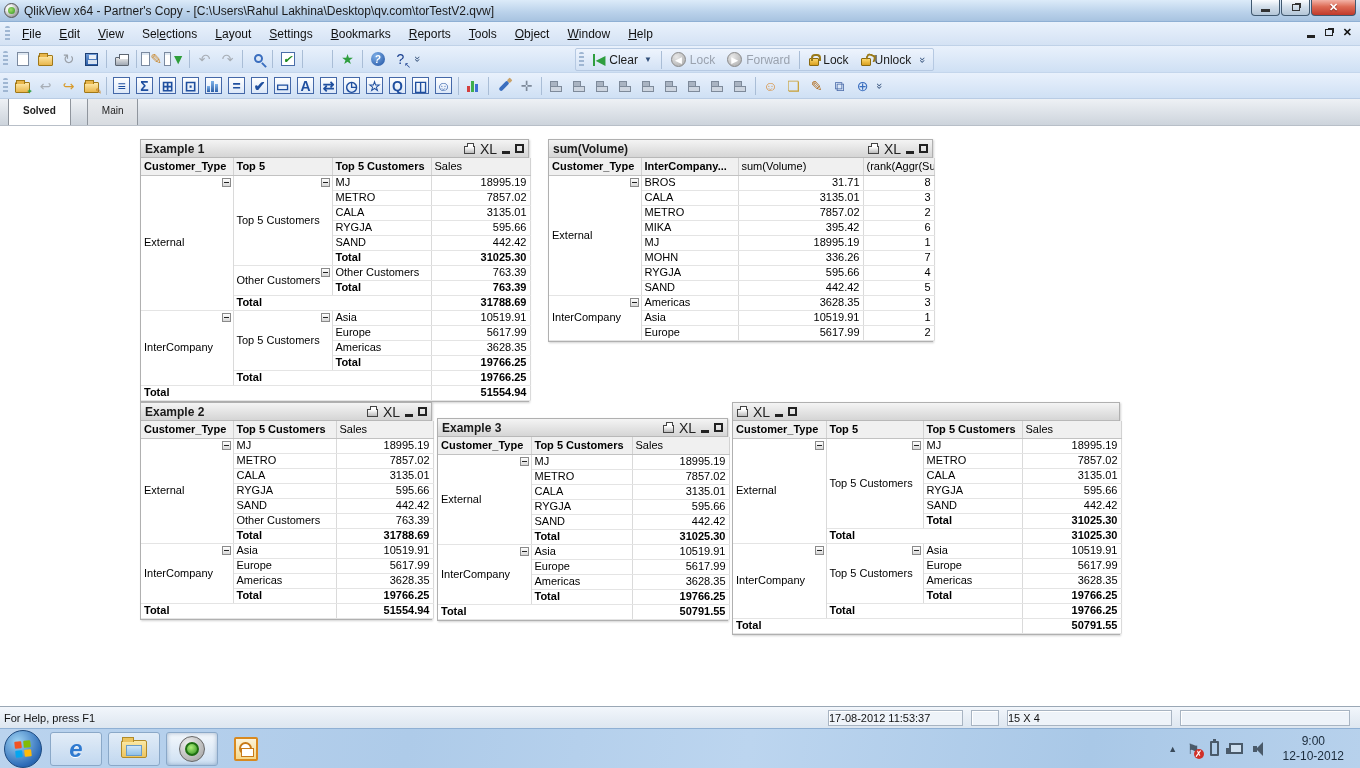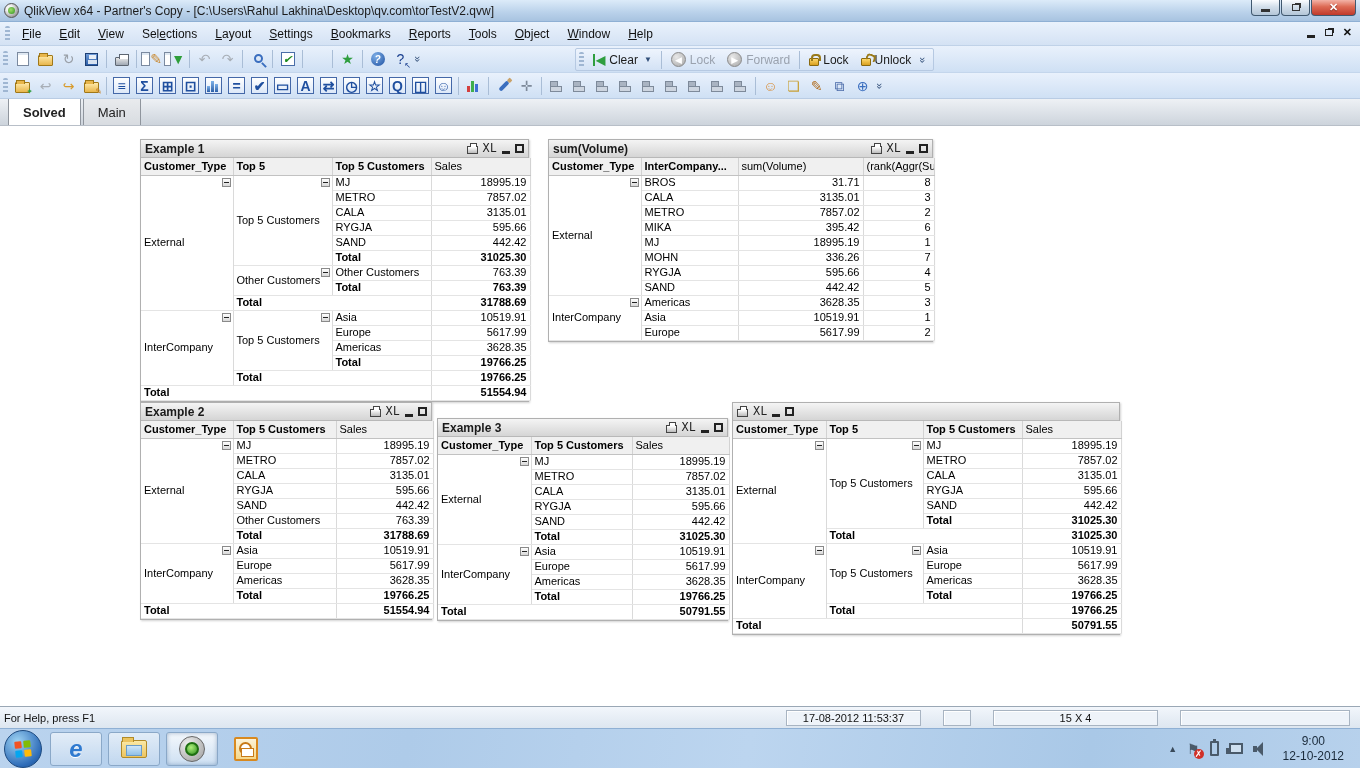--- a/index.html
+++ b/index.html
@@ -64,49 +64,49 @@
   .i-padlock.open::before{left:4px;transform:rotate(20deg);}
   .i-navcirc{width:15px;height:15px;border-radius:50%;background:radial-gradient(circle at 35% 30%,#e8e8e8,#a8a8a8);border:1px solid #8a8a8a;color:#fff;font-size:9px;display:flex;align-items:center;justify-content:center;}
   .i-clearstart{color:#2f9e3f;font-size:12px;font-weight:bold;border-left:2px solid #2f9e3f;padding-left:1px;line-height:1;}
   .navgroup{position:absolute;left:575px;top:2px;height:23px;display:flex;align-items:center;background:linear-gradient(#eef4fd,#d3e2f5);border:1px solid #b6c9e2;border-radius:2px;padding-right:4px;}
   .navbtn{display:flex;align-items:center;gap:4px;font-size:12px;color:#1b1b1b;padding:2px 6px;cursor:pointer;}
   .navbtn.disabled{color:#9aa2ae;}
   .dd-arrow{font-size:8px;color:#33507a;margin-left:2px;}
 
   
   .tabstrip{height:27px;background:linear-gradient(#eef1f5,#cdd4dc);display:flex;align-items:flex-end;padding-left:8px;border-bottom:1px solid #b8bfc8;}
-  .tab{height:22px;padding:20px 14px;font-size:13px;border:1px solid #8f959d;border-bottom:none;border-radius:3px 3px 0 0;background:linear-gradient(#f2f3f5,#d8dce1);margin-right:2px;color:#222;cursor:pointer;}
+  .tab{height:22px;padding:20px 14px;font-size:10px;border:1px solid #8f959d;border-bottom:none;border-radius:3px 3px 0 0;background:linear-gradient(#f2f3f5,#d8dce1);margin-right:16px;color:#222;cursor:pointer;}
   .tab.active{background:#fff;font-weight:bold;height:24px;}
   .sheet{position:relative;height:580px;background:#fff;}
 
   
   .qv-obj{position:absolute;border:1px solid #b0b0b0;box-shadow:1px 1px 2px rgba(0,0,0,.18);background:#fff;}
   .qv-cap{height:18px;background:linear-gradient(#f4f4f4,#d5d5d5);border-bottom:1px solid #b8b8b8;display:flex;align-items:center;padding:0 4px;}
   .qv-cap-title{font-size:12px;font-weight:bold;color:#1a1a1a;flex:1;}
   .cap-icons{display:flex;align-items:center;gap:5px;}
   .i-capprint{width:11px;height:8px;border:1px solid #444;background:linear-gradient(#fff,#bbb);position:relative;margin-top:2px;}
   .i-capprint::before{content:"";position:absolute;left:2px;top:-4px;width:5px;height:3px;background:#fff;border:1px solid #444;border-bottom:none;}
-  .cap-xl{font-size:12px;color:#222;font-family:Liberation Mono, monospace;}
+  .cap-xl{font-size:14px;color:#222;}
   .i-capmin{width:8px;height:3px;background:#222;margin-top:7px;}
   .i-capmax{width:9px;height:9px;border:2px solid #222;}
   table.qv{border-collapse:collapse;table-layout:fixed;width:100%;}
   table.qv th{height:17px;font-size:11px;font-weight:normal;text-align:left;background:#f0f0f0;border-right:1px solid #d2d2d2;border-bottom:1px solid #c2c2c2;padding:0 3px;white-space:nowrap;overflow:hidden;}
   table.qv th.hb{font-weight:bold;}
   table.qv td{height:15px;font-size:11px;color:#000;border-right:1px solid #dadada;border-bottom:1px solid #e4e4e4;padding:0 3px;white-space:nowrap;overflow:hidden;background:#fff;line-height:13px;}
   td.d{vertical-align:middle;position:relative;border-right:1px solid #c8c8c8;border-bottom:1px solid #c8c8c8;white-space:normal;padding-right:15px;}
   td.n{text-align:right;}
   td.T{background:#ececec;font-weight:bold;margin-top:39px;}
   td.N{background:#ececec;font-weight:bold;text-align:right;}
   .collapse{position:absolute;top:2px;right:2px;width:9px;height:9px;border:1px solid #8a8a8a;background:linear-gradient(#fff,#d8d8d8);cursor:pointer;}
   .collapse::after{content:"";position:absolute;left:1px;top:3px;width:5px;height:1px;background:#222;}
 
   
   .statusbar{height:22px;background:linear-gradient(#f2f6fb,#dde6f0);border-top:1px solid #9aa7b5;display:flex;align-items:center;font-size:11px;color:#111;padding:0 4px;}
   .sb-left{flex:1;}
-  .sb-panel{height:16px;border:1px solid #a8b4c2;box-shadow:inset 1px 1px 0 #fff;background:#eef3f9;margin-left:22px;padding:1px 6px;font-size:11px;text-align:center;}
+  .sb-panel{height:16px;border:1px solid #a8b4c2;box-shadow:inset 1px 1px 0 #fff;background:#eef3f9;margin-left:8px;padding:1px 0;font-size:11px;}
   .sb-time{width:135px;} .sb-small{width:28px;} .sb-dim{width:165px;} .sb-end{width:170px;margin-right:6px;}
 
   
   .taskbar{height:40px;background:linear-gradient(100deg,#bad3ee 0%,#aecbe9 30%,#bcd5ef 55%,#a9c8e7 80%,#b7d1ec 100%);display:flex;align-items:center;border-top:1px solid #8fb0d4;}
   .startorb{width:38px;height:38px;border-radius:50%;background:radial-gradient(circle at 35% 30%,#9fd4f4,#2e6cb8 70%,#1a4a88);border:1px solid #1c4a80;margin:0 8px 0 4px;display:flex;align-items:center;justify-content:center;cursor:pointer;}
   .winflag{width:16px;height:16px;display:grid;grid-template-columns:7px 7px;grid-template-rows:7px 7px;gap:2px;transform:rotate(-6deg);}
   .winflag i{border-radius:1px;}
   .winflag i:nth-child(1){background:#f35325;} .winflag i:nth-child(2){background:#81bc06;}
   .winflag i:nth-child(3){background:#05a6f0;} .winflag i:nth-child(4){background:#ffba08;}
   .tb-btn{width:52px;height:34px;border:1px solid #8aa8c8;border-radius:3px;background:linear-gradient(rgba(255,255,255,.6),rgba(255,255,255,.15));display:flex;align-items:center;justify-content:center;margin-right:6px;cursor:pointer;}

